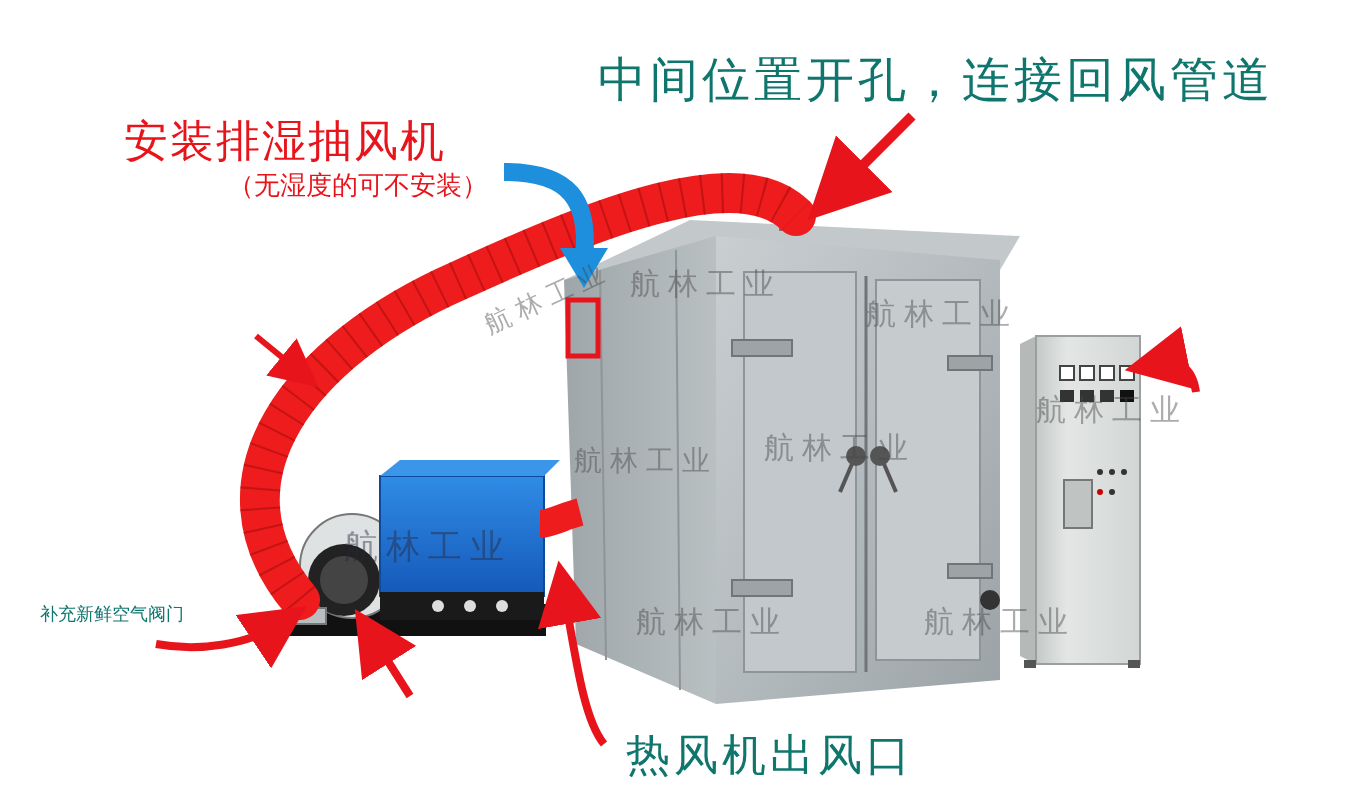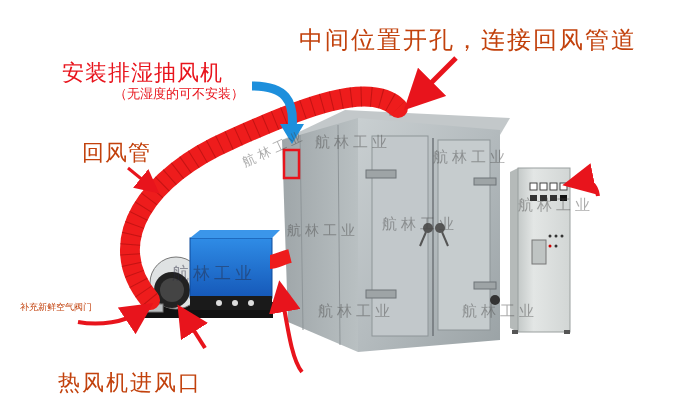--- a/index.html
+++ b/index.html
@@ -1,18 +1,18 @@
 <!DOCTYPE html>
 <html><head>
 <meta charset="utf-8">
 <style>
   html, body { margin:0; padding:0; background:#ffffff; }
   #stage { position:relative; width:673px; height:402px; overflow:hidden; background:#ffffff; font-family:"DejaVu Sans", sans-serif; }
   .lbl { position:absolute; white-space:nowrap; line-height:1; }
-  .blue { color:#c2410c; }
+  .blue { color:#0f766e; }
   .red { color:#e8141c; }
   .wm { position:absolute; color:rgba(70,70,70,0.45); font-family:"DejaVu Serif", serif; white-space:nowrap; letter-spacing:4px; }
   svg.layer { position:absolute; left:0; top:0; }
 </style>
 </head>
 <body>
 
 <div id="stage">
 
   <svg class="layer" width="673" height="402" viewBox="0 0 673 402">
@@ -116,28 +116,27 @@
     <line x1="456" y1="58" x2="418" y2="96" stroke="#e8141c" stroke-width="5" marker-end="url(#arrRed)"></line>
     <line x1="128" y1="168" x2="150" y2="186" stroke="#e8141c" stroke-width="3" marker-end="url(#arrRed)"></line>
     <path d="M78,322 C100,326 125,322 140,312" fill="none" stroke="#e8141c" stroke-width="4" marker-end="url(#arrRed)"></path>
     <line x1="205" y1="348" x2="186" y2="318" stroke="#e8141c" stroke-width="4" marker-end="url(#arrRed)"></line>
     <path d="M302,372 C292,360 288,330 282,296" fill="none" stroke="#e8141c" stroke-width="4" marker-end="url(#arrRed)"></path>
     <path d="M598,196 C596,182 588,180 578,182" fill="none" stroke="#e8141c" stroke-width="4" marker-end="url(#arrRed)"></path>
   </svg>
 
   <div class="lbl blue" style="left:299px;top:28px;font-size:24px;letter-spacing:2px;">中间位置开孔，连接回风管道</div>
 
-  <div class="lbl red" style="left:62px;top:62px;font-size:22px;font-family:Liberation Sans, sans-serif;letter-spacing:1px;">安装排湿抽风机</div>
+  <div class="lbl red" style="left:62px;top:62px;font-size:22px;font-family:Liberation Mono, monospace;letter-spacing:1px;">安装排湿抽风机</div>
   <div class="lbl red" style="left:114px;top:87px;font-size:13px;font-family:'DejaVu Serif',serif;">（无湿度的可不安装）</div>
 
-  <div class="lbl blue" style="left:82px;top:142px;font-size:22px;letter-spacing:1px;">回风管</div>
 
   <div class="lbl blue" style="left:20px;top:303px;font-size:9px;font-family:Liberation Serif, serif;">补充新鲜空气阀门</div>
 
-  <div class="lbl blue" style="left:58px;top:372px;font-size:22px;letter-spacing:2px;">热风机进风口</div>
+  <div class="lbl blue" style="left:313px;top:368px;font-size:22px;letter-spacing:2px;">热风机出风口</div>
 
 
   <div class="wm" style="left:315px;top:133px;font-size:15px;">航林工业</div>
   <div class="wm" style="left:433px;top:148px;font-size:15px;">航林工业</div>
   <div class="wm" style="left:287px;top:222px;font-size:14px;">航林工业</div>
   <div class="wm" style="left:382px;top:215px;font-size:15px;">航林工业</div>
   <div class="wm" style="left:318px;top:302px;font-size:15px;">航林工业</div>
   <div class="wm" style="left:462px;top:302px;font-size:15px;">航林工业</div>
   <div class="wm" style="left:518px;top:196px;font-size:15px;">航林工业</div>
   <div class="wm" style="left:172px;top:262px;font-size:17px;color:rgba(40,40,60,0.45);">航林工业</div>

